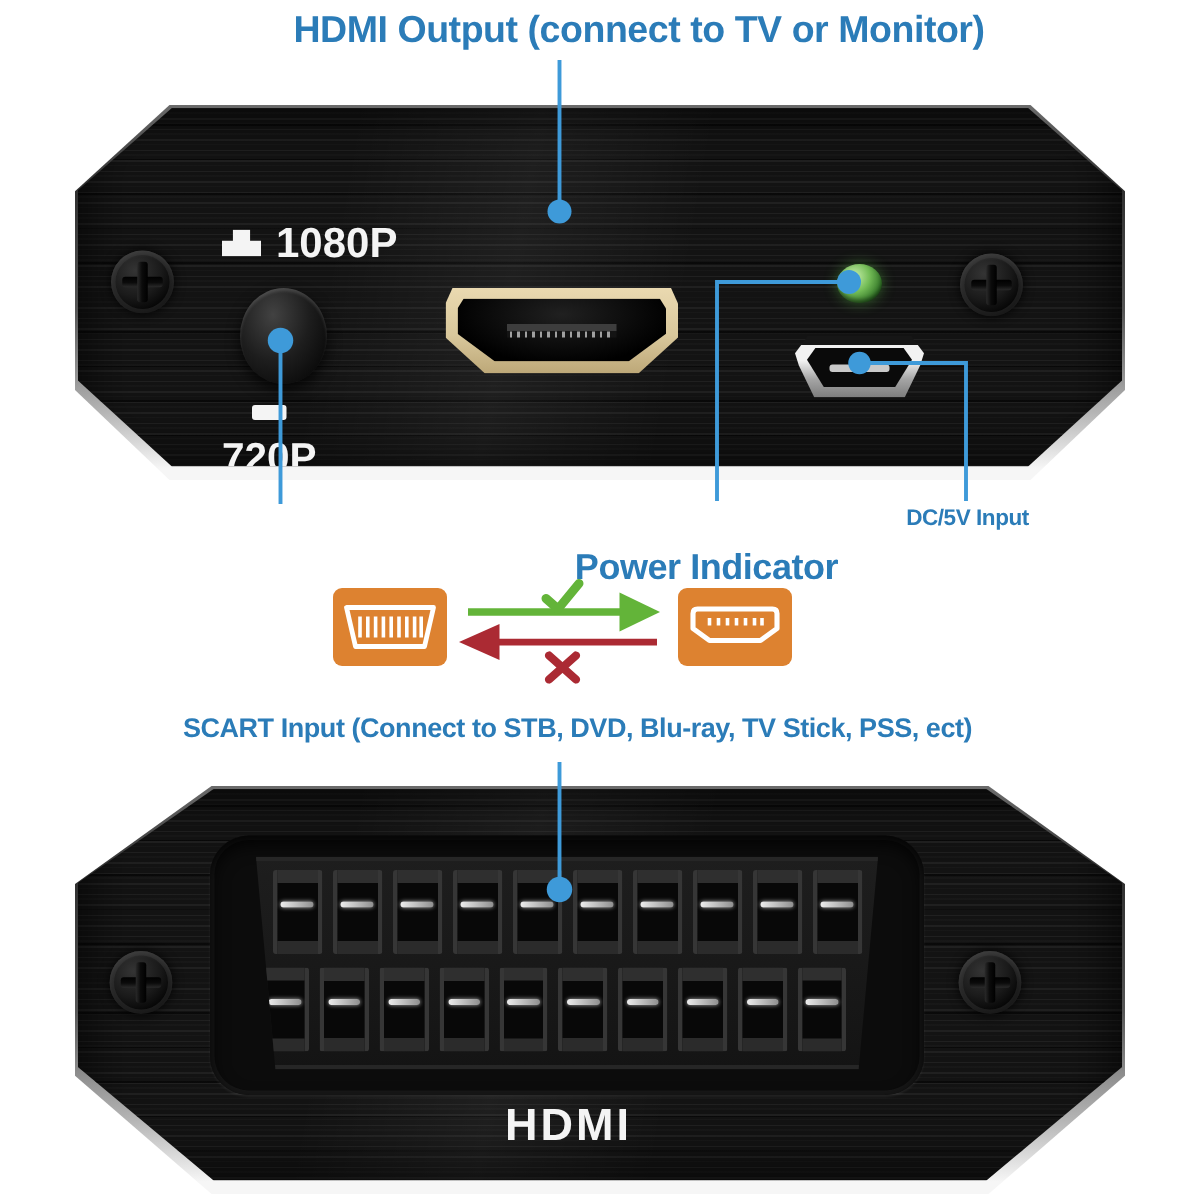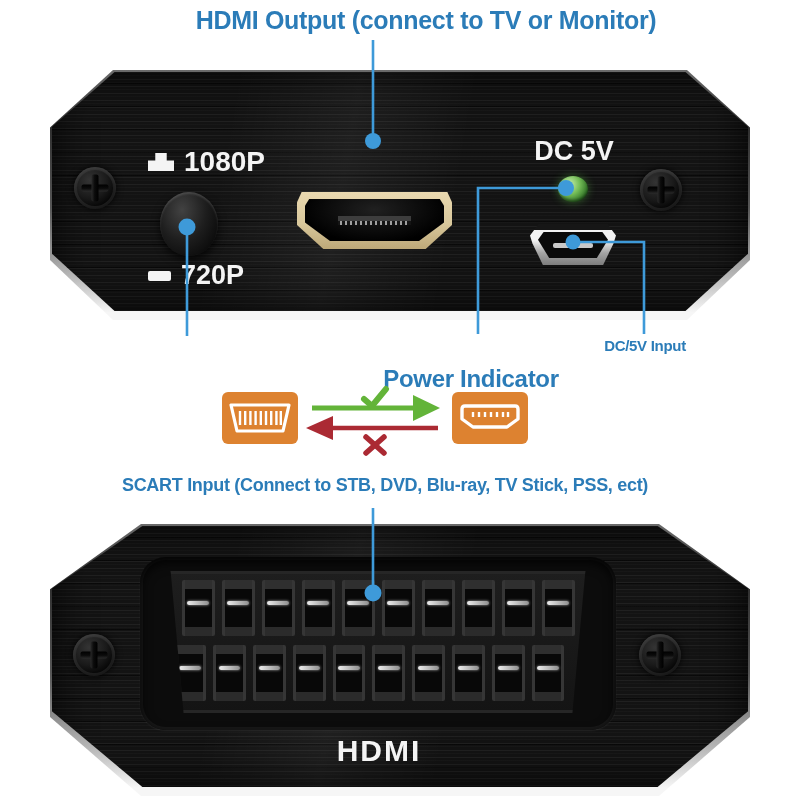--- a/index.html
+++ b/index.html
@@ -143,33 +143,32 @@
       <div class="screw" style="left:22px;top:95px;"></div>
       <div class="screw" style="left:588px;top:97px;"></div>
 
       <div class="res-row" style="left:96px;top:74px;">
         <div class="res-icon-high"></div>
         <div class="device-text" style="position:static;font-size:28px;">1080P</div>
       </div>
 
       <div class="mode-button"></div>
 
-      <div class="res-row" style="left:96px;top:188px;">
+      <div class="res-row" style="left:96px;top:198px;flex-direction:column;">
         <div class="res-icon-low"></div>
         <div class="device-text" style="position:static;font-size:27px;">720P</div>
       </div>
 
 
       <div class="hdmi-port">
         <div class="hdmi-port-inner">
           <div class="hdmi-pins"></div>
         </div>
       </div>
 
-      <div class="device-text" style="left:442px;top:64px;width:160px;font-size:27px;">DC 5V</div>
       <div class="led"></div>
       <div class="usb-port">
         <div class="usb-inner"></div>
       </div>
     </div>
   </div>
 
   <div class="blue-label" style="left:361px;top:337px;width:220px;font-size:24px;margin-top:28px;">Power Indicator</div>
   <div class="blue-label" style="left:535px;top:337px;width:220px;font-size:15px;">DC/5V Input</div>
 

